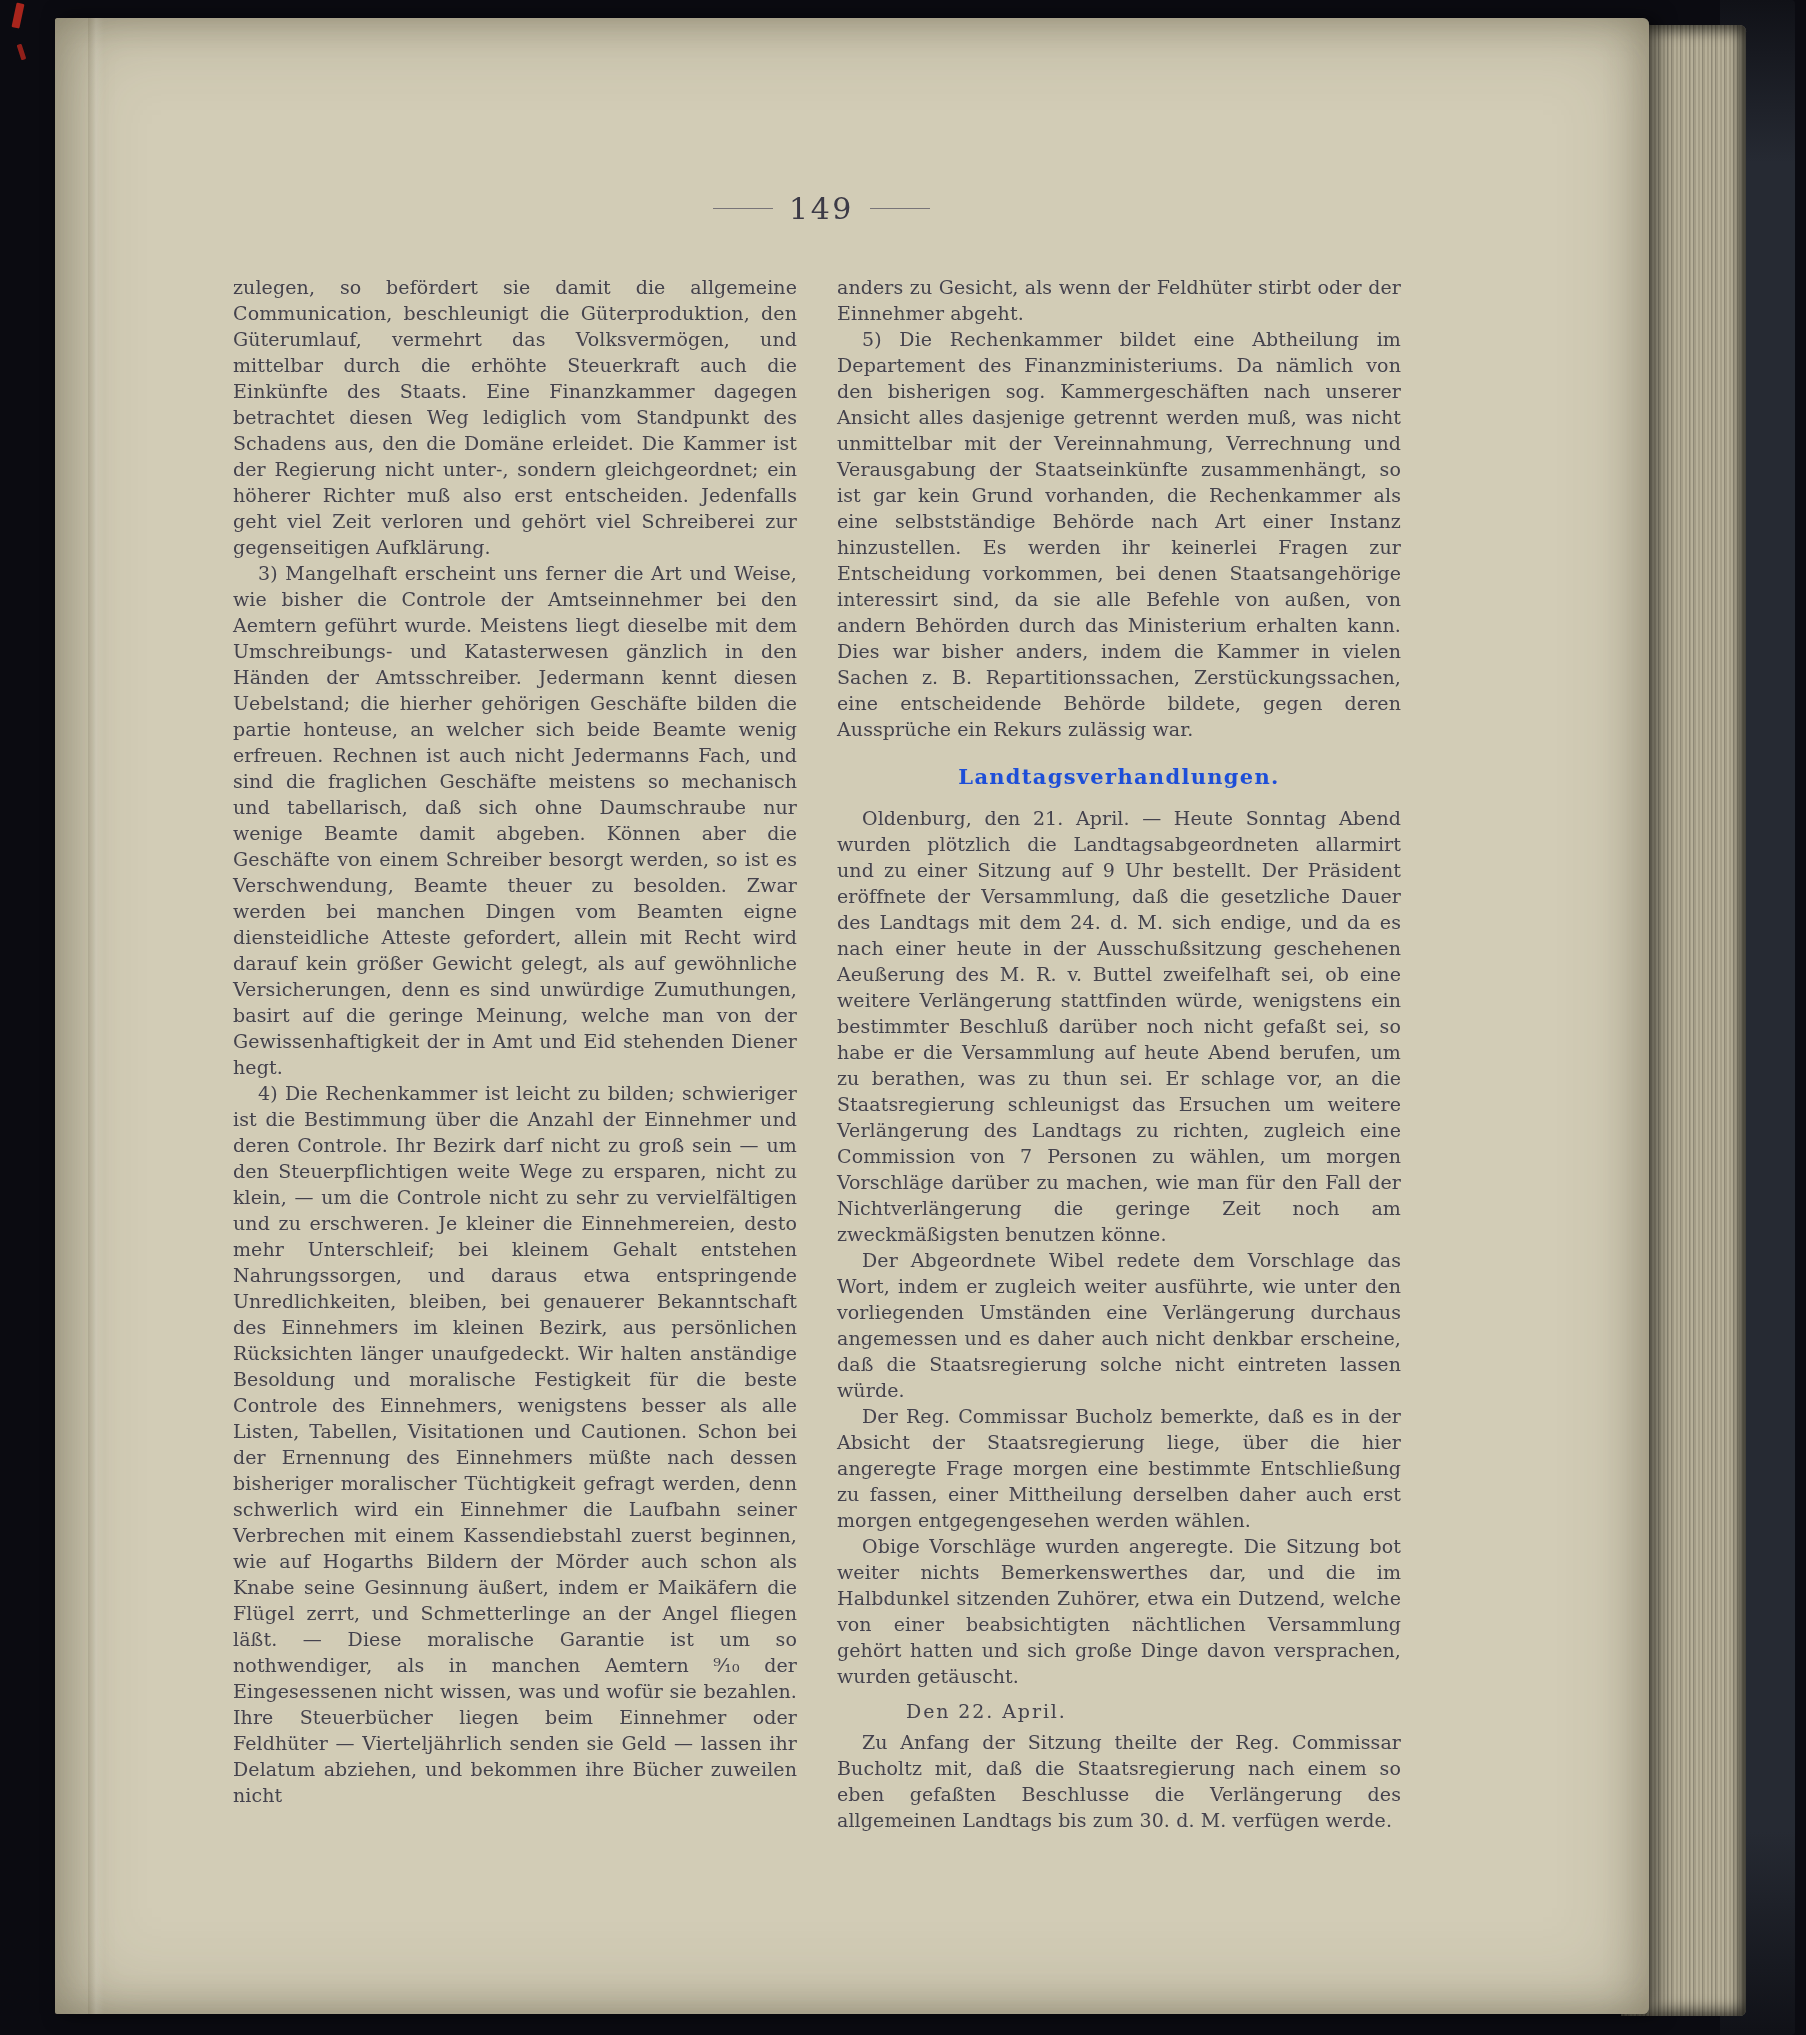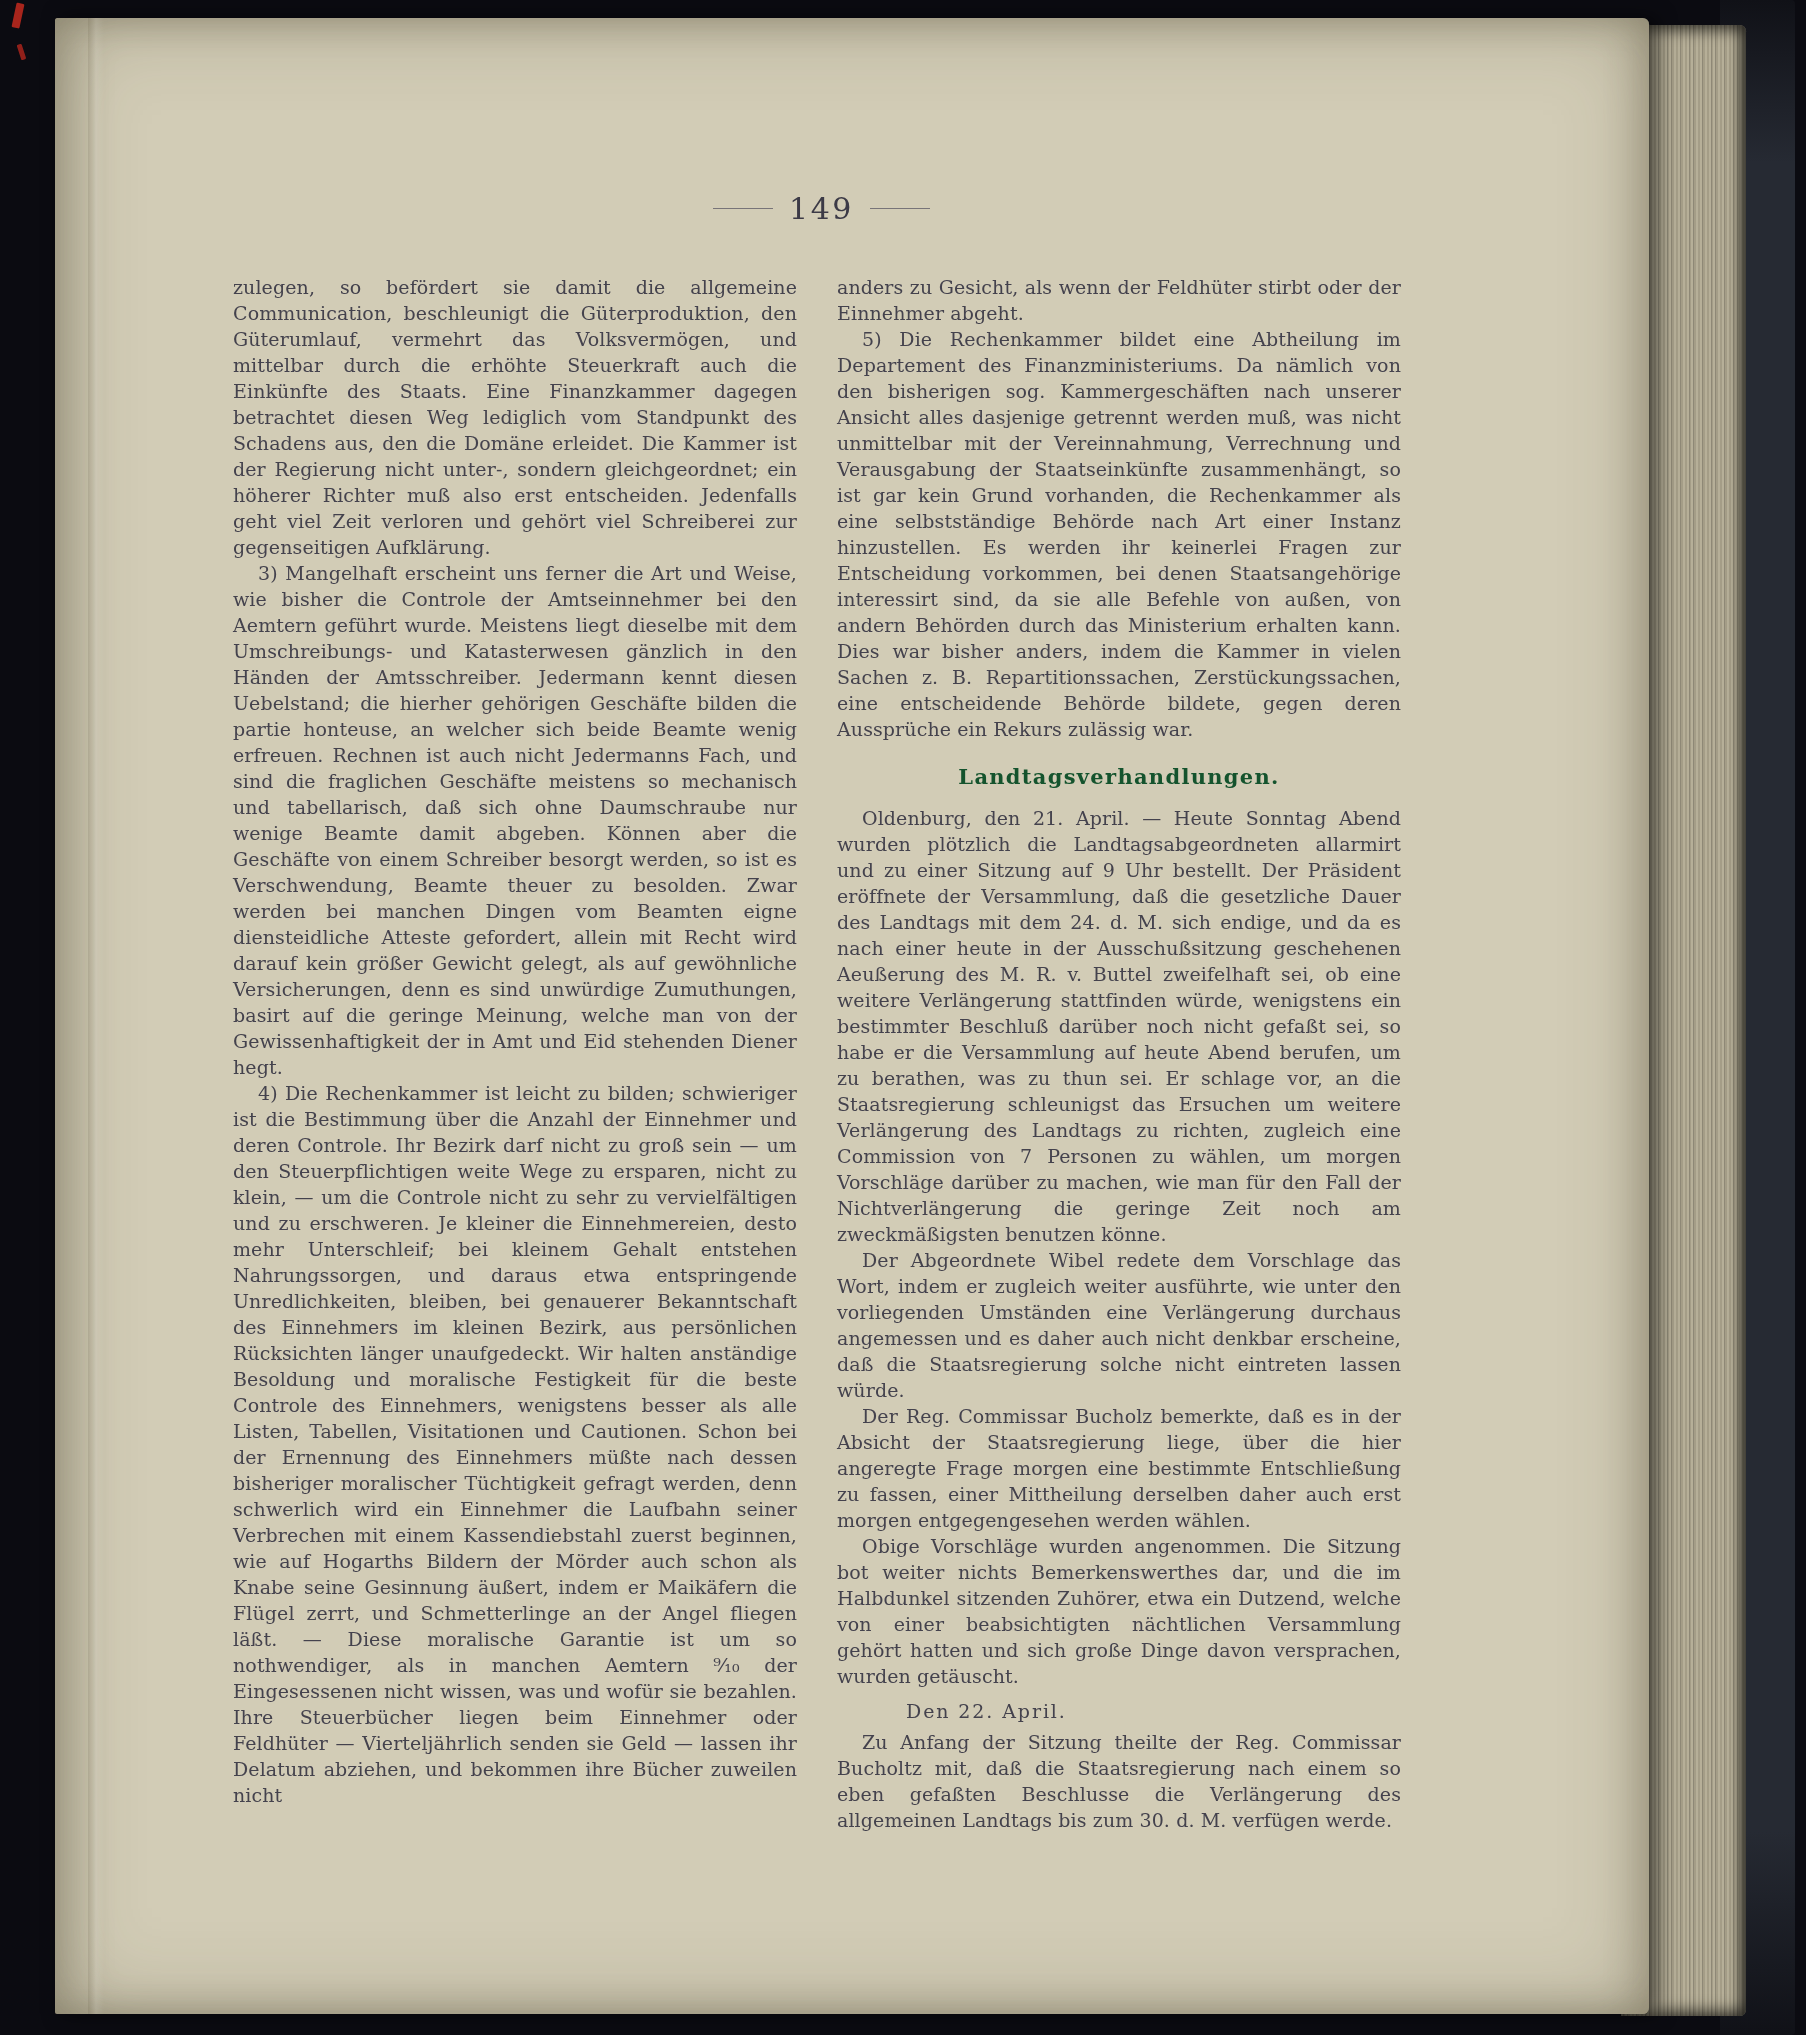--- a/index.html
+++ b/index.html
@@ -75,21 +75,21 @@
     margin:0;
     font-size:19px;line-height:26px;
     text-align:justify;text-indent:25px;
     text-justify:inter-word;
     letter-spacing:0.1px;
   }
   .no-indent{text-indent:0;}
   .section-heading{
     margin:22.5px 0 16.3px 0;
     font-size:21px;font-weight:bold;text-align:center;letter-spacing:1.3px;
-    color:#14532d;
+    color:#1d4ed8;
   }
   .date-heading{
     margin:8.8px 0 5px 0;
     font-size:19px;line-height:26px;
     text-indent:69px;letter-spacing:1.9px;
     color:var(--ink);
   }
 </style>
 </head>
 <body>
@@ -118,21 +118,21 @@
 
       <div class="col">
         <p class="para no-indent">anders zu Gesicht, als wenn der Feldhüter stirbt oder der Einnehmer abgeht.</p>
         <p class="para">5) Die Rechenkammer bildet eine Abtheilung im Departement des Finanzministeriums. Da nämlich von den bisherigen sog. Kammergeschäften nach unserer Ansicht alles dasjenige getrennt werden muß, was nicht unmittelbar mit der Vereinnahmung, Verrechnung und Verausgabung der Staatseinkünfte zusammenhängt, so ist gar kein Grund vorhanden, die Rechenkammer als eine selbstständige Behörde nach Art einer Instanz hinzustellen. Es werden ihr keinerlei Fragen zur Entscheidung vorkommen, bei denen Staatsangehörige interessirt sind, da sie alle Befehle von außen, von andern Behörden durch das Ministerium erhalten kann. Dies war bisher anders, indem die Kammer in vielen Sachen z. B. Repartitionssachen, Zerstückungssachen, eine entscheidende Behörde bildete, gegen deren Aussprüche ein Rekurs zulässig war.</p>
 
         <h2 class="section-heading">Landtagsverhandlungen.</h2>
 
         <p class="para">Oldenburg, den 21. April. — Heute Sonntag Abend wurden plötzlich die Landtagsabgeordneten allarmirt und zu einer Sitzung auf 9 Uhr bestellt. Der Präsident eröffnete der Versammlung, daß die gesetzliche Dauer des Landtags mit dem 24. d. M. sich endige, und da es nach einer heute in der Ausschußsitzung geschehenen Aeußerung des M. R. v. Buttel zweifelhaft sei, ob eine weitere Verlängerung stattfinden würde, wenigstens ein bestimmter Beschluß darüber noch nicht gefaßt sei, so habe er die Versammlung auf heute Abend berufen, um zu berathen, was zu thun sei. Er schlage vor, an die Staatsregierung schleunigst das Ersuchen um weitere Verlängerung des Landtags zu richten, zugleich eine Commission von 7 Personen zu wählen, um morgen Vorschläge darüber zu machen, wie man für den Fall der Nichtverlängerung die geringe Zeit noch am zweckmäßigsten benutzen könne.</p>
         <p class="para">Der Abgeordnete Wibel redete dem Vorschlage das Wort, indem er zugleich weiter ausführte, wie unter den vorliegenden Umständen eine Verlängerung durchaus angemessen und es daher auch nicht denkbar erscheine, daß die Staatsregierung solche nicht eintreten lassen würde.</p>
         <p class="para">Der Reg. Commissar Bucholz bemerkte, daß es in der Absicht der Staatsregierung liege, über die hier angeregte Frage morgen eine bestimmte Entschließung zu fassen, einer Mittheilung derselben daher auch erst morgen entgegengesehen werden wählen.</p>
-        <p class="para">Obige Vorschläge wurden angenommen. Die Sitzung bot weiter nichts Bemerkenswerthes dar, und die im Halbdunkel sitzenden Zuhörer, etwa ein Dutzend, welche von einer beabsichtigten nächtlichen Versammlung gehört hatten und sich große Dinge davon versprachen, wurden getäuscht.</p>
+        <p class="para">Obige Vorschläge wurden angeregte. Die Sitzung bot weiter nichts Bemerkenswerthes dar, und die im Halbdunkel sitzenden Zuhörer, etwa ein Dutzend, welche von einer beabsichtigten nächtlichen Versammlung gehört hatten und sich große Dinge davon versprachen, wurden getäuscht.</p>
 
         <p class="date-heading">Den 22. April.</p>
 
         <p class="para">Zu Anfang der Sitzung theilte der Reg. Commissar Bucholtz mit, daß die Staatsregierung nach einem so eben gefaßten Beschlusse die Verlängerung des allgemeinen Landtags bis zum 30. d. M. verfügen werde.</p>
       </div>
 
     </div>
   </div>
 </div>
 

